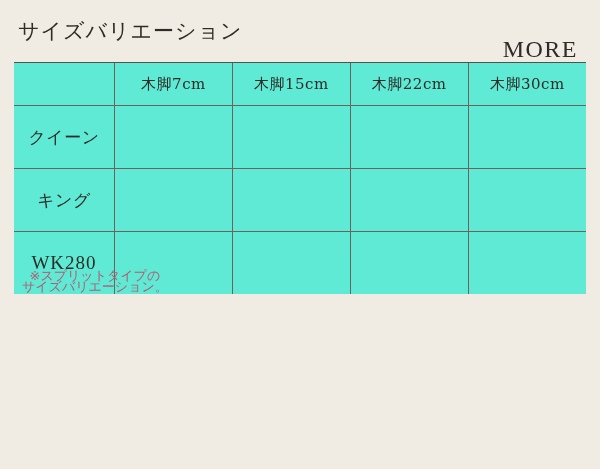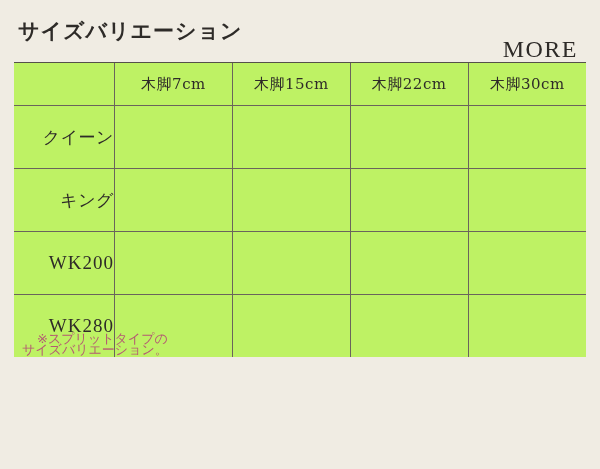--- a/index.html
+++ b/index.html
@@ -28,21 +28,21 @@
     display: flex;
     align-items: center;
     justify-content: space-between;
     padding: 0 16px 0 18px;
     box-sizing: border-box;
   }
   .title {
     font-size: 21px;
     letter-spacing: 1px;
     font-family: "DejaVu Serif", "Liberation Serif", serif;
-    font-weight: 700;
+    font-weight: 400;
     color: #2e2b28;
     white-space: nowrap;
   }
   .more {
     font-size: 24px;
     letter-spacing: 1.5px;
     font-family: "Liberation Serif", "DejaVu Serif", serif;
     color: #2e2b28;
     padding-right: 6px;
     margin-top: 37px;
@@ -54,21 +54,21 @@
   }
   table.size-table {
     border-collapse: collapse;
     width: 572px;
     margin: 0 14px;
     table-layout: fixed;
   }
   table.size-table td, table.size-table th {
     border-right: 1px solid #6a645c;
     border-bottom: 1px solid #6a645c;
-    background: #bef264;
+    background: #5eead4;
     padding: 0;
     vertical-align: middle;
   }
   table.size-table tr td:last-child,
   table.size-table tr th:last-child {
     border-right: none;
   }
   table.size-table tr:last-child td {
     border-bottom: none;
   }
@@ -83,21 +83,21 @@
     text-align: center;
     font-size: 15px;
     font-weight: normal;
     font-family: "DejaVu Serif", "Liberation Serif", serif;
     color: #2e2b28;
     letter-spacing: 0.5px;
   }
   .rowhead {
     width: 100px;
     height: 62px;
-    text-align: right;
+    text-align: center;
     padding-left: 10px;
     font-size: 17px;
     font-family: "DejaVu Serif", "Liberation Serif", serif;
     color: #2e2b28;
     letter-spacing: 0.5px;
     position: relative;
   }
   .rowhead.latin {
     font-family: "Liberation Serif", "DejaVu Serif", serif;
     font-size: 19px;
@@ -150,27 +150,20 @@
     </tr>
 
     <tr>
       <td class="rowhead">キング</td>
       <td class="cell"></td>
       <td class="cell"></td>
       <td class="cell"></td>
       <td class="cell"></td>
     </tr>
 
-    <tr>
-      <td class="rowhead latin">WK200</td>
-      <td class="cell"></td>
-      <td class="cell"></td>
-      <td class="cell"></td>
-      <td class="cell"></td>
-    </tr>
 
 
     <tr>
       <td class="rowhead latin">
         <span>WK280</span>
         <span class="note">
           <div>※スプリットタイプの</div>
           <div>サイズバリエーション。</div>
         </span>
       </td>

